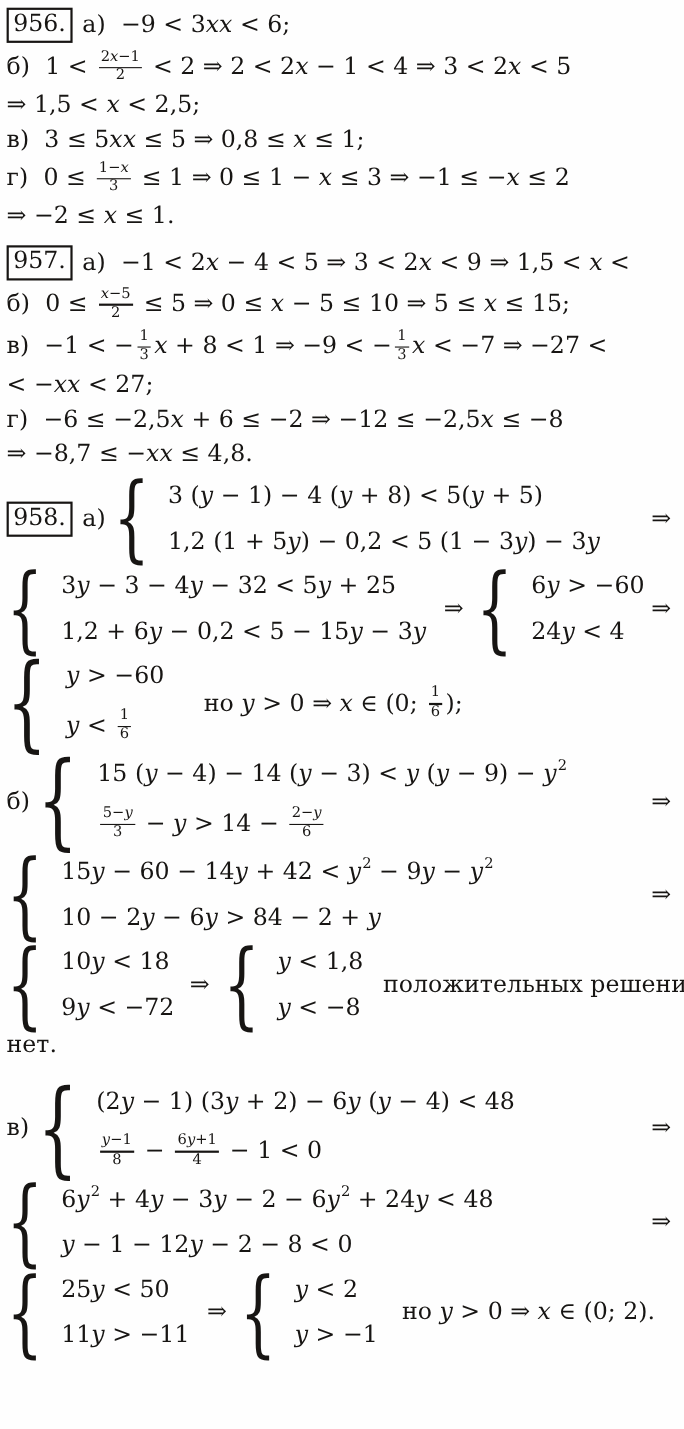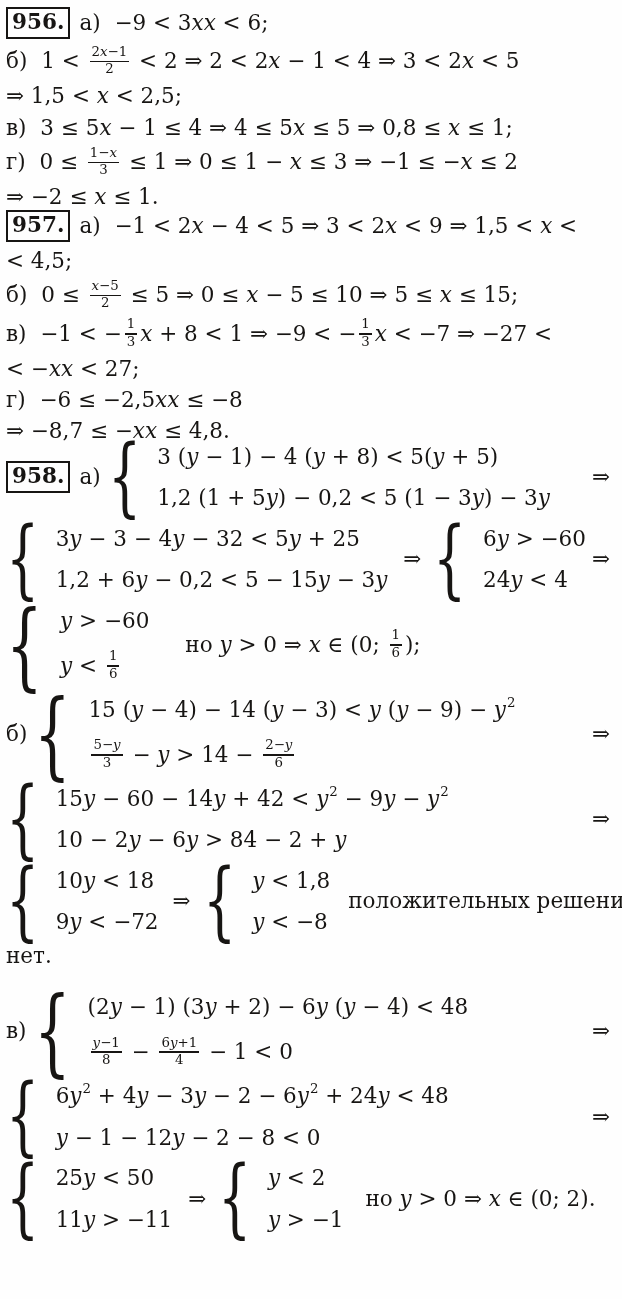--- a/index.html
+++ b/index.html
@@ -3,33 +3,33 @@
 <meta charset="utf-8">
 <style>
   * { box-sizing: border-box; }
   html, body { margin: 0; padding: 0; }
   body {
     width: 622px; height: 1299px; overflow: hidden;
     background: #fefefe; color: #171513;
     font-family: "DejaVu Serif", "Liberation Serif", serif;
   }
   .page { padding: 7px 2px 0 6px; }
-  .problem + .problem { }
+  .problem + .problem { margin-top: 13px; }
 
   .mrow {
     display: flex; align-items: center;
     white-space: pre; font-size: 21.5px; line-height: 1.18;
   }
   .mrow + .mrow { margin-top: 6px; }
   .group + .mrow, .mrow + .group { margin-top: 15px; }
 
   .variable { font-style: italic; }
   .plabel { margin-right: 7px; }
   .numbox {
-    border: 2px solid currentColor; font-weight: bold;
+    border: 2px solid currentColor; font-weight: normal;
     padding: 0 4px 1px; margin-right: 9px; line-height: 1.25;
   }
   .push-right { margin-left: auto; margin-right: 10px; }
 
   .sys { display: inline-flex; align-items: center; }
   .brace { line-height: 1; display: inline-block; transform-origin: left center; }
   .sys-rows { display: inline-flex; flex-direction: column; gap: 16px; padding-left: 7px; }
   .sys-row { display: flex; align-items: center; white-space: pre; }
 
   .frac {
@@ -42,31 +42,30 @@
   .sup { display: inline-block; font-size: 0.62em; transform: translateY(-7px); margin-left: 1px; }
 </style>
 </head>
 <body>
 
 <div class="page">
   <section class="problem">
       <div class="mrow line"><span class="numbox">956.</span><span class="plabel">а)</span><span class="math-text"> −9 &lt; 3</span><span class="variable">x</span><span class="variable">x</span><span class="math-text"> &lt; 6;</span></div>
       <div class="mrow line"><span class="plabel">б)</span><span class="math-text"> 1 &lt; </span><span class="frac"><span class="num"><span class="math-text">2</span><span class="variable">x</span><span class="math-text">−1</span></span><span class="fbar"></span><span class="den"><span class="math-text">2</span></span></span><span class="math-text"> &lt; 2 ⇒ 2 &lt; 2</span><span class="variable">x</span><span class="math-text"> − 1 &lt; 4 ⇒ 3 &lt; 2</span><span class="variable">x</span><span class="math-text"> &lt; 5</span></div>
       <div class="mrow line"><span class="math-text">⇒ 1,5 &lt; </span><span class="variable">x</span><span class="math-text"> &lt; 2,5;</span></div>
-      <div class="mrow line"><span class="plabel">в)</span><span class="math-text"> 3 ≤ 5</span><span class="variable">x</span><span class="math-text"> − 1 ≤ 4 ⇒ 4 ≤ 5</span><span class="variable">x</span><span class="math-text"> ≤ 5 ⇒ 0,8 ≤ </span><span class="variable">x</span><span class="math-text"> ≤ 1;</span></div>
+      <div class="mrow line"><span class="plabel">в)</span><span class="math-text"> 3 ≤ 5</span><span class="variable">x</span><span class="variable">x</span><span class="math-text"> ≤ 5 ⇒ 0,8 ≤ </span><span class="variable">x</span><span class="math-text"> ≤ 1;</span></div>
       <div class="mrow line"><span class="plabel">г)</span><span class="math-text"> 0 ≤ </span><span class="frac"><span class="num"><span class="math-text">1−</span><span class="variable">x</span></span><span class="fbar"></span><span class="den"><span class="math-text">3</span></span></span><span class="math-text"> ≤ 1 ⇒ 0 ≤ 1 − </span><span class="variable">x</span><span class="math-text"> ≤ 3 ⇒ −1 ≤ −</span><span class="variable">x</span><span class="math-text"> ≤ 2</span></div>
       <div class="mrow line"><span class="math-text">⇒ −2 ≤ </span><span class="variable">x</span><span class="math-text"> ≤ 1.</span></div>
     </section>
   <section class="problem">
       <div class="mrow line"><span class="numbox">957.</span><span class="plabel">а)</span><span class="math-text"> −1 &lt; 2</span><span class="variable">x</span><span class="math-text"> − 4 &lt; 5 ⇒ 3 &lt; 2</span><span class="variable">x</span><span class="math-text"> &lt; 9 ⇒ 1,5 &lt; </span><span class="variable">x</span><span class="math-text"> &lt;</span></div>
-      <div class="mrow line"><span class="math-text">&lt; 4,5;</span></div>
       <div class="mrow line"><span class="plabel">б)</span><span class="math-text"> 0 ≤ </span><span class="frac"><span class="num"><span class="variable">x</span><span class="math-text">−5</span></span><span class="fbar"></span><span class="den"><span class="math-text">2</span></span></span><span class="math-text"> ≤ 5 ⇒ 0 ≤ </span><span class="variable">x</span><span class="math-text"> − 5 ≤ 10 ⇒ 5 ≤ </span><span class="variable">x</span><span class="math-text"> ≤ 15;</span></div>
       <div class="mrow line"><span class="plabel">в)</span><span class="math-text"> −1 &lt; −</span><span class="frac"><span class="num"><span class="math-text">1</span></span><span class="fbar"></span><span class="den"><span class="math-text">3</span></span></span><span class="variable">x</span><span class="math-text"> + 8 &lt; 1 ⇒ −9 &lt; −</span><span class="frac"><span class="num"><span class="math-text">1</span></span><span class="fbar"></span><span class="den"><span class="math-text">3</span></span></span><span class="variable">x</span><span class="math-text"> &lt; −7 ⇒ −27 &lt;</span></div>
       <div class="mrow line"><span class="math-text">&lt; −</span><span class="variable">x</span><span class="variable">x</span><span class="math-text"> &lt; 27;</span></div>
-      <div class="mrow line"><span class="plabel">г)</span><span class="math-text"> −6 ≤ −2,5</span><span class="variable">x</span><span class="variable">x</span><span class="math-text"> ≤ −8</span></div>
+      <div class="mrow line"><span class="plabel">г)</span><span class="math-text"> −6 ≤ −2,5</span><span class="variable">x</span><span class="math-text"> + 6 ≤ −2 ⇒ −12 ≤ −2,5</span><span class="variable">x</span><span class="math-text"> ≤ −8</span></div>
       <div class="mrow line"><span class="math-text">⇒ −8,7 ≤ −</span><span class="variable">x</span><span class="variable">x</span><span class="math-text"> ≤ 4,8.</span></div>
     </section>
   <section class="problem">
       <div class="mrow group"><span class="numbox">958.</span><span class="plabel">а)</span><span class="sys"><span class="brace" style="font-size: 67px; transform: scaleY(1.28) scaleX(0.78);">{</span><span class="sys-rows"><span class="sys-row"><span class="math-text">3 (</span><span class="variable">y</span><span class="math-text"> − 1) − 4 (</span><span class="variable">y</span><span class="math-text"> + 8) &lt; 5(</span><span class="variable">y</span><span class="math-text"> + 5)</span></span><span class="sys-row"><span class="math-text">1,2 (1 + 5</span><span class="variable">y</span><span class="math-text">) − 0,2 &lt; 5 (1 − 3</span><span class="variable">y</span><span class="math-text">) − 3</span><span class="variable">y</span></span></span></span><span class="math-text push-right">⇒</span></div>
       <div class="mrow group"><span class="sys"><span class="brace" style="font-size: 67px; transform: scaleY(1.28) scaleX(0.78);">{</span><span class="sys-rows"><span class="sys-row"><span class="math-text">3</span><span class="variable">y</span><span class="math-text"> − 3 − 4</span><span class="variable">y</span><span class="math-text"> − 32 &lt; 5</span><span class="variable">y</span><span class="math-text"> + 25</span></span><span class="sys-row"><span class="math-text">1,2 + 6</span><span class="variable">y</span><span class="math-text"> − 0,2 &lt; 5 − 15</span><span class="variable">y</span><span class="math-text"> − 3</span><span class="variable">y</span></span></span></span><span class="math-text" style="margin-left: 16px;">⇒</span><span class="sys" style="margin-left: 12px;"><span class="brace" style="font-size: 67px; transform: scaleY(1.28) scaleX(0.78);">{</span><span class="sys-rows"><span class="sys-row"><span class="math-text">6</span><span class="variable">y</span><span class="math-text"> &gt; −60</span></span><span class="sys-row"><span class="math-text">24</span><span class="variable">y</span><span class="math-text"> &lt; 4</span></span></span></span><span class="math-text push-right">⇒</span></div>
       <div class="mrow group"><span class="sys"><span class="brace" style="font-size: 74px; transform: scaleY(1.28) scaleX(0.78);">{</span><span class="sys-rows"><span class="sys-row"><span class="variable">y</span><span class="math-text"> &gt; −60</span></span><span class="sys-row"><span class="variable">y</span><span class="math-text"> &lt; </span><span class="frac"><span class="num"><span class="math-text">1</span></span><span class="fbar"></span><span class="den"><span class="math-text">6</span></span></span></span></span></span><span class="math-text" style="margin-left: 36px;">но </span><span class="variable">y</span><span class="math-text"> &gt; 0 ⇒ </span><span class="variable">x</span><span class="math-text"> ∈ (0; </span><span class="frac"><span class="num"><span class="math-text">1</span></span><span class="fbar"></span><span class="den"><span class="math-text">6</span></span></span><span class="math-text">);</span></div>
       <div class="mrow group"><span class="plabel">б)</span><span class="sys"><span class="brace" style="font-size: 74px; transform: scaleY(1.28) scaleX(0.78);">{</span><span class="sys-rows"><span class="sys-row"><span class="math-text">15 (</span><span class="variable">y</span><span class="math-text"> − 4) − 14 (</span><span class="variable">y</span><span class="math-text"> − 3) &lt; </span><span class="variable">y</span><span class="math-text"> (</span><span class="variable">y</span><span class="math-text"> − 9) − </span><span class="variable">y</span><span class="sup">2</span></span><span class="sys-row"><span class="frac"><span class="num"><span class="math-text">5−</span><span class="variable">y</span></span><span class="fbar"></span><span class="den"><span class="math-text">3</span></span></span><span class="math-text"> − </span><span class="variable">y</span><span class="math-text"> &gt; 14 − </span><span class="frac"><span class="num"><span class="math-text">2−</span><span class="variable">y</span></span><span class="fbar"></span><span class="den"><span class="math-text">6</span></span></span></span></span></span><span class="math-text push-right">⇒</span></div>
       <div class="mrow group"><span class="sys"><span class="brace" style="font-size: 67px; transform: scaleY(1.28) scaleX(0.78);">{</span><span class="sys-rows"><span class="sys-row"><span class="math-text">15</span><span class="variable">y</span><span class="math-text"> − 60 − 14</span><span class="variable">y</span><span class="math-text"> + 42 &lt; </span><span class="variable">y</span><span class="sup">2</span><span class="math-text"> − 9</span><span class="variable">y</span><span class="math-text"> − </span><span class="variable">y</span><span class="sup">2</span></span><span class="sys-row"><span class="math-text">10 − 2</span><span class="variable">y</span><span class="math-text"> − 6</span><span class="variable">y</span><span class="math-text"> &gt; 84 − 2 + </span><span class="variable">y</span></span></span></span><span class="math-text push-right">⇒</span></div>
       <div class="mrow group"><span class="sys"><span class="brace" style="font-size: 67px; transform: scaleY(1.28) scaleX(0.78);">{</span><span class="sys-rows"><span class="sys-row"><span class="math-text">10</span><span class="variable">y</span><span class="math-text"> &lt; 18</span></span><span class="sys-row"><span class="math-text">9</span><span class="variable">y</span><span class="math-text"> &lt; −72</span></span></span></span><span class="math-text" style="margin-left: 14px;">⇒</span><span class="sys" style="margin-left: 12px;"><span class="brace" style="font-size: 67px; transform: scaleY(1.28) scaleX(0.78);">{</span><span class="sys-rows"><span class="sys-row"><span class="variable">y</span><span class="math-text"> &lt; 1,8</span></span><span class="sys-row"><span class="variable">y</span><span class="math-text"> &lt; −8</span></span></span></span><span class="math-text" style="margin-left: 18px;">положительных решений</span></div>
       <div class="mrow line" style="margin-top: 8px; text-align: right;"><span class="math-text">нет.</span></div>

